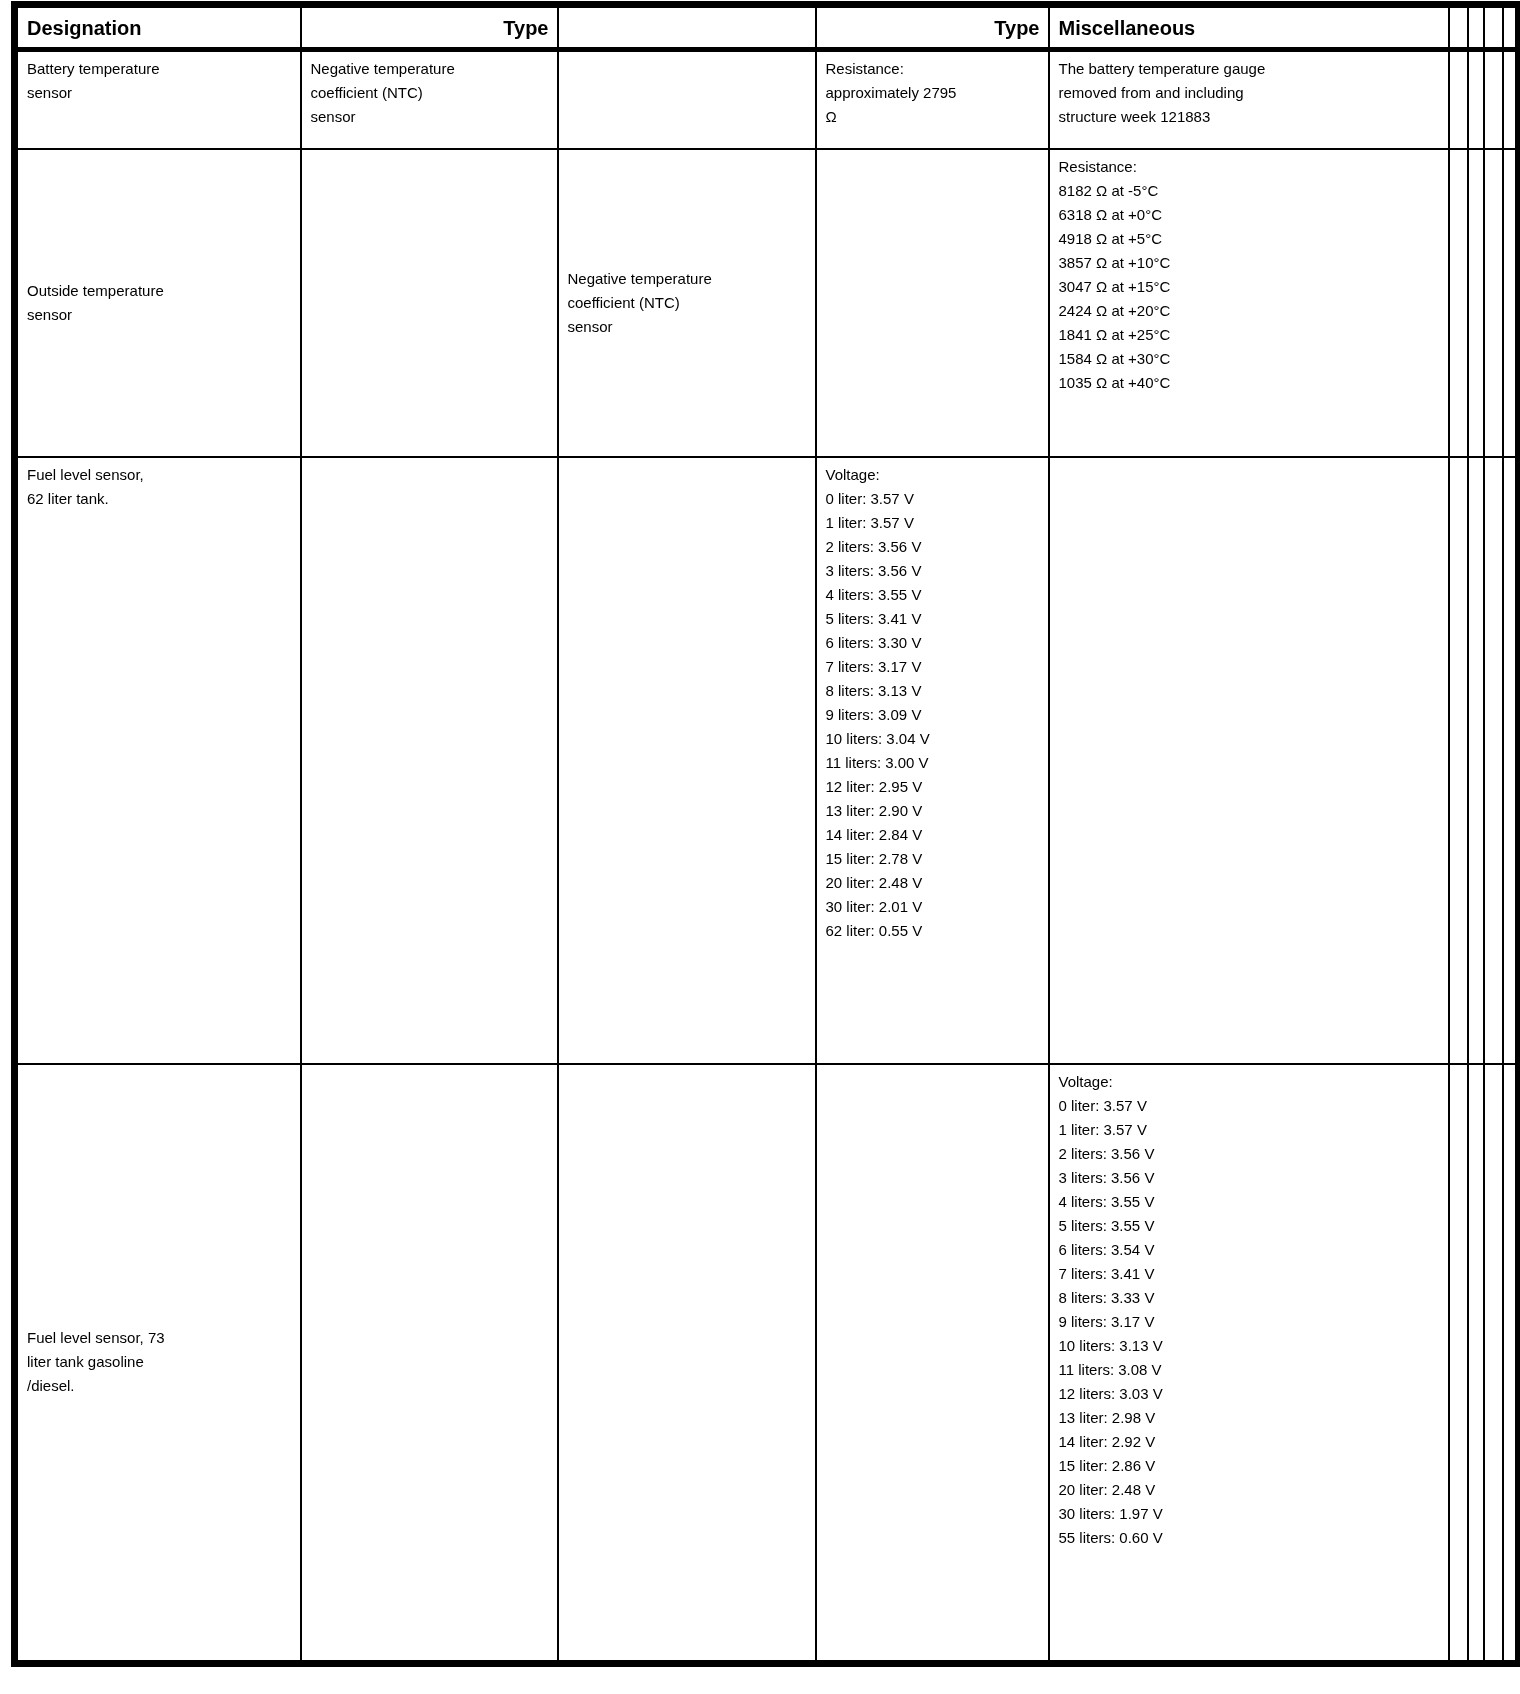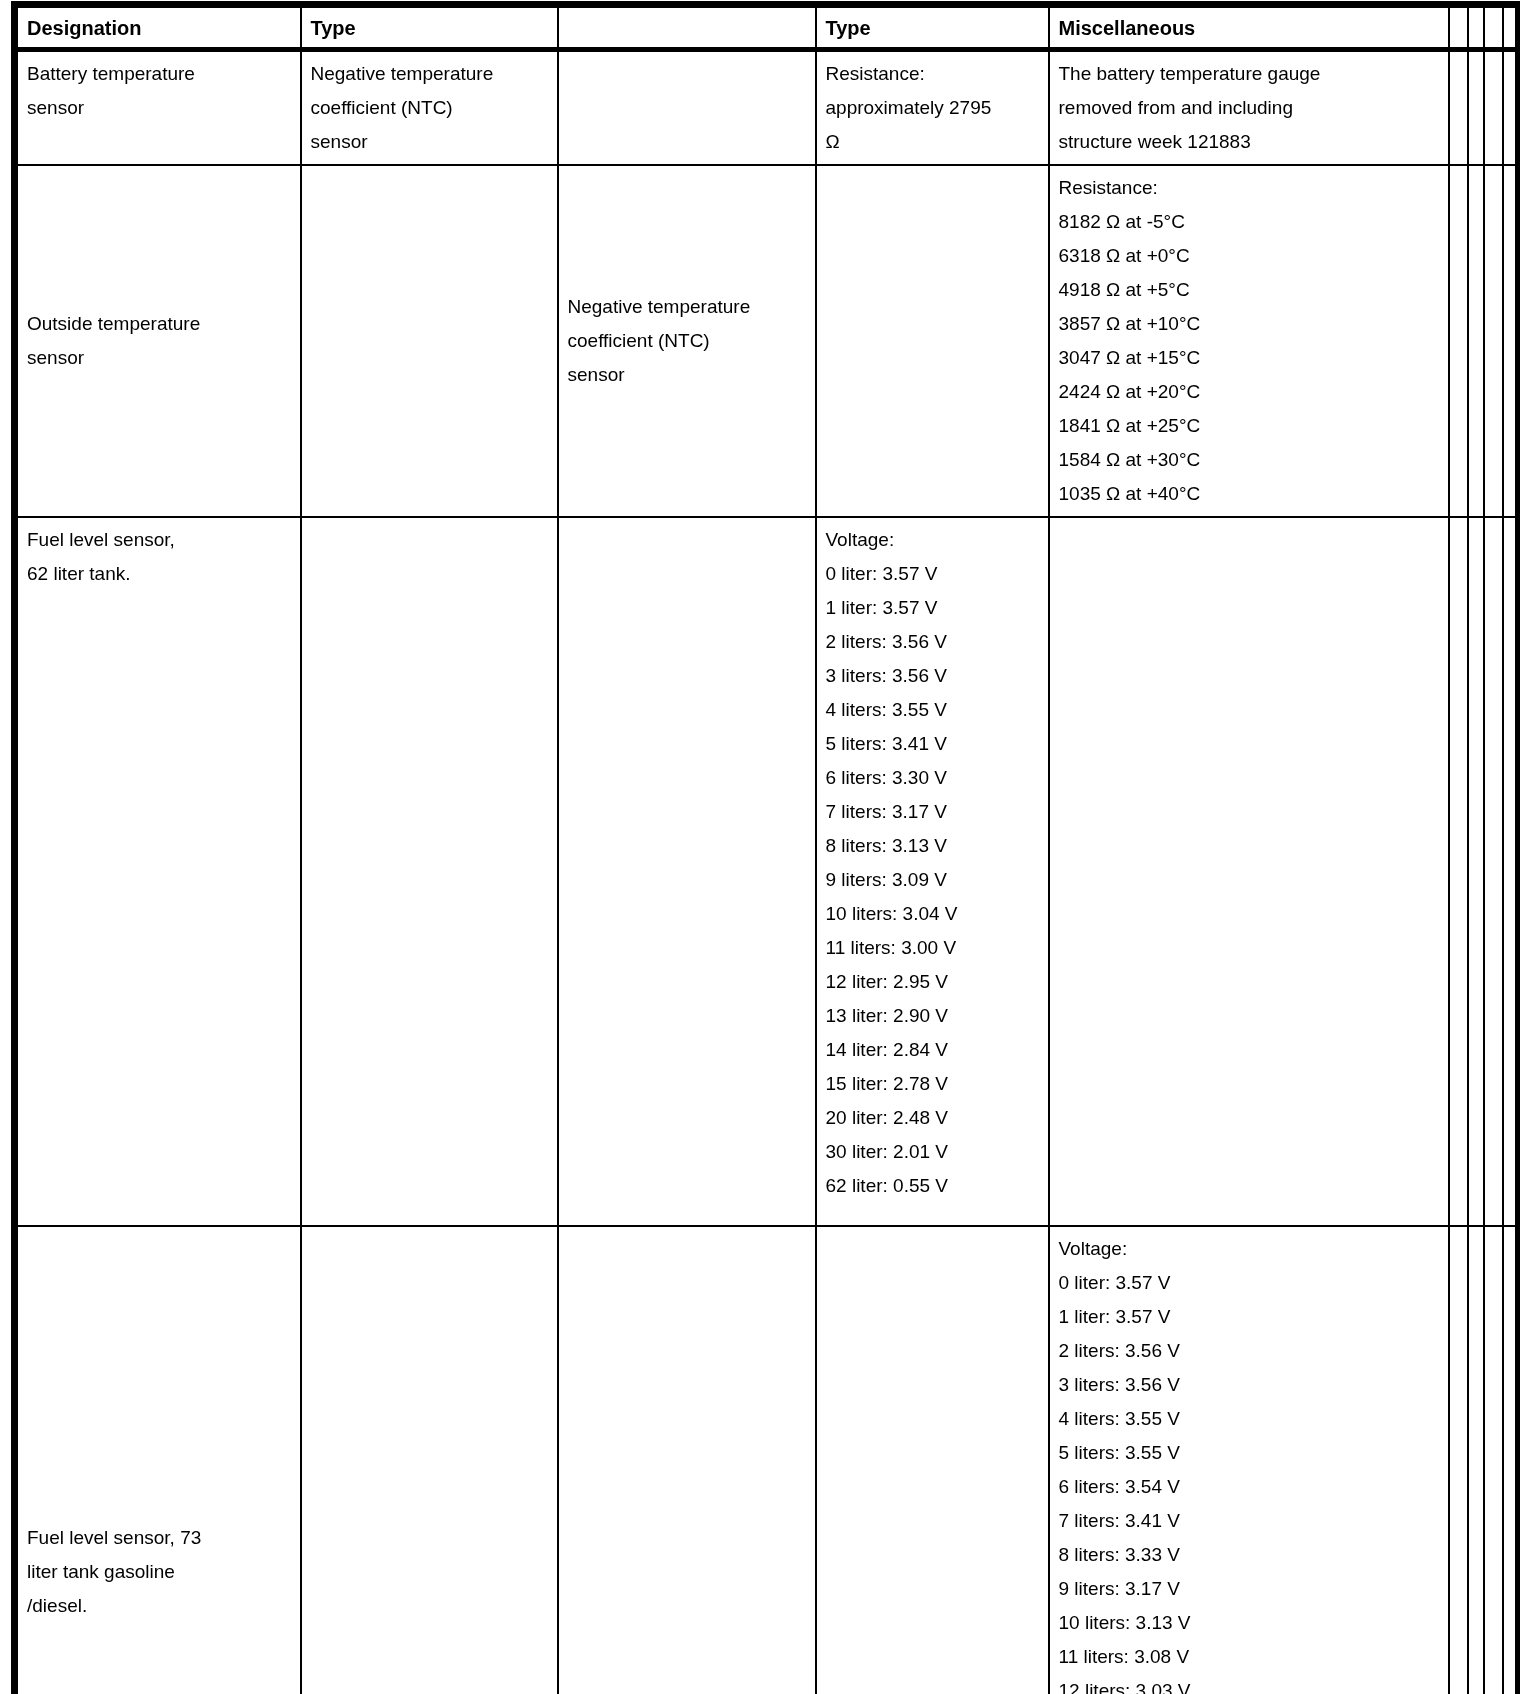--- a/index.html
+++ b/index.html
@@ -25,45 +25,45 @@
   col.c-value       { width: 233px; }
   col.c-misc        { width: 400px; }
   col.c-n1          { width: 19px; }
   col.c-n2          { width: 16px; }
   col.c-n3          { width: 19px; }
   col.c-n4          { width: 16px; }
 
   td, th {
     border: 2px solid #000;
     padding: 5px 8px 5px 9px;
-    font-size: 19px;
-    line-height: 34px;
+    font-size: 15px;
+    line-height: 24px;
     vertical-align: top;
     text-align: left;
     overflow: hidden;
     background: #fff;
   }
   thead th {
     font-size: 20px;
     font-weight: bold;
     line-height: 26px;
     border-bottom: 5px solid #000;
     padding-top: 6px;
     padding-bottom: 6px;
     vertical-align: middle;
   }
-  .center { text-align: left; }
+  .center { text-align: right; }
   .pre { white-space: pre-line; }
   .va-mid { vertical-align: middle; }
   .narrow { padding: 0; }
 
   tr.hdr { height: 45px; }
   tr.r1  { height: 99px; }
   tr.r2  { height: 308px; }
-  tr.r3  { height: 709px; }
+  tr.r3  { height: 607px; }
   tr.r4  { height: 600px; }
 </style>
 </head>
 <body>
 
 <table class="spec">
   <colgroup>
     <col class="c-designation">
     <col class="c-type">
     <col class="c-type2">

